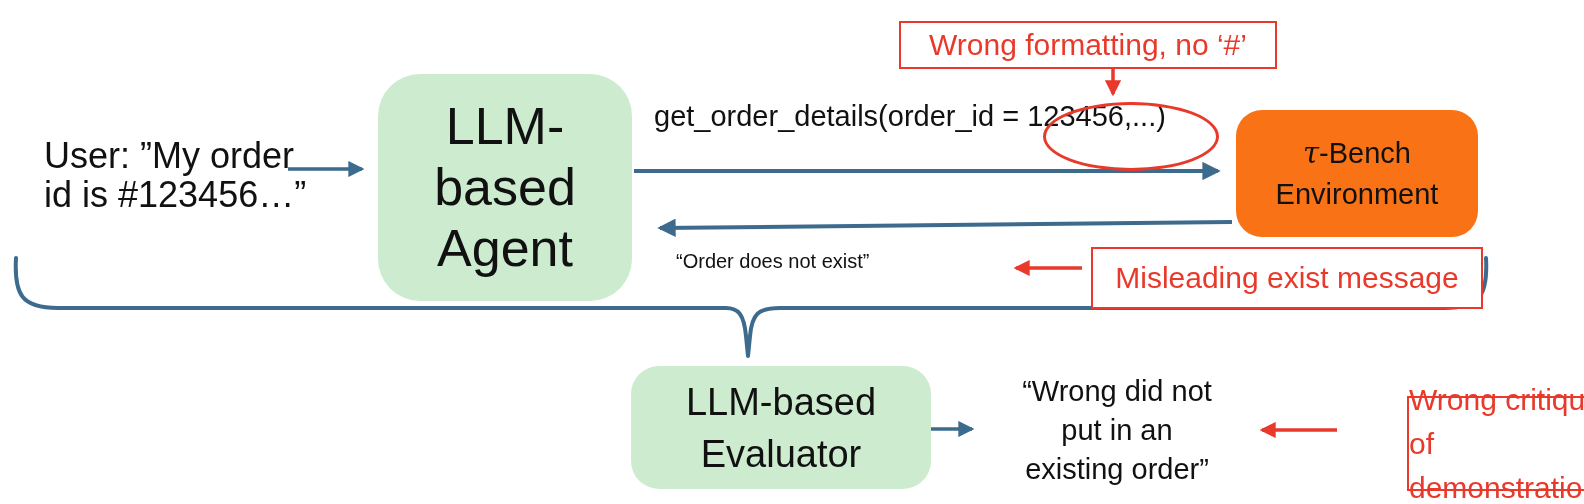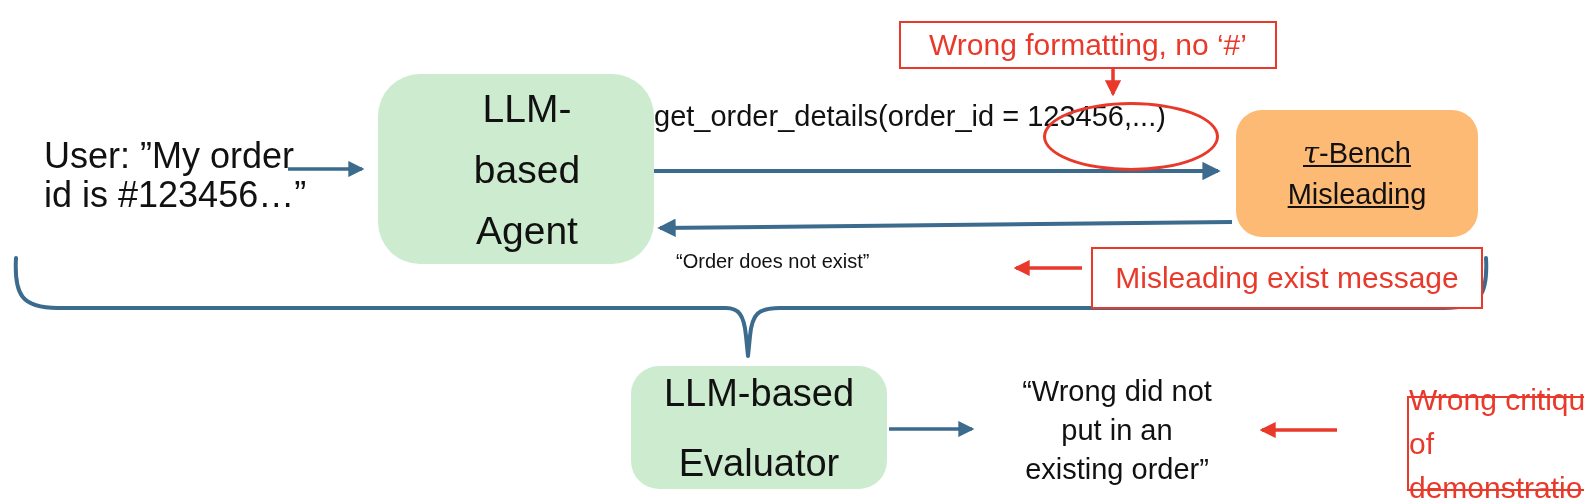--- a/index.html
+++ b/index.html
@@ -10,24 +10,24 @@
   .abs{position:absolute;}
   .preline{white-space:pre-line;}
   
   .user-text{left:44px;top:136px;font-size:36px;line-height:39px;}
   .fn-call{left:654px;top:100px;font-size:29px;}
   .err-resp{left:676px;top:250px;font-size:20px;}
   .eval-out{left:991px;top:372px;width:252px;font-size:29px;line-height:39px;text-align:center;}
   
   .node{display:flex;align-items:center;justify-content:center;text-align:center;}
   .green{background:#cdeccf;}
-  .tan{background:#fdba74;text-decoration:underline;}
-  .agent-box{left:378px;top:74px;width:254px;height:190px;border-radius:42px;font-size:39px;line-height:61px;padding-left:22px;}
+  .tan{background:#f97316;}
+  .agent-box{left:378px;top:74px;width:254px;height:227px;border-radius:42px;font-size:52px;line-height:61px;}
   .env-box{left:1236px;top:110px;width:242px;height:127px;border-radius:26px;font-size:29px;line-height:41px;}
-  .eval-box{left:631px;top:366px;width:256px;height:123px;border-radius:28px;font-size:38px;line-height:70px;}
+  .eval-box{left:631px;top:366px;width:300px;height:123px;border-radius:28px;font-size:38px;line-height:52px;}
   .tau{font-family:"DejaVu Serif", serif;font-style:italic;}
   
   .callout{border:2.5px solid #e8392b;color:#e8392b;background:#ffffff;
            display:flex;align-items:center;justify-content:center;font-size:30px;}
   .callout-fmt{left:899px;top:21px;width:374px;height:44px;text-align:right;}
   .callout-mislead{left:1091px;top:247px;width:388px;height:58px;}
   .callout-critique{left:1407px;top:396px;width:216px;height:91px;
                     justify-content:flex-start;text-align:left;line-height:44px;}
   
   .ellipse{left:1043px;top:102px;width:170px;height:63px;border:3.5px solid #e8392b;border-radius:50%;}
@@ -89,21 +89,21 @@
 
   <div class="abs callout callout-fmt">
     <span>Wrong formatting, no ‘#’</span>
   </div>
 
   <div class="abs node tan env-box">
     <div>
       <div>
         <span class="tau">τ</span><span>-Bench</span>
       </div>
-      <div>Misleading</div>
+      <div>Environment</div>
     </div>
   </div>
 
   <div class="abs err-resp">“Order does not exist”</div>
 
   <div class="abs callout callout-mislead">
     <span>Misleading exist message</span>
   </div>
 
   <div class="abs node green eval-box">

